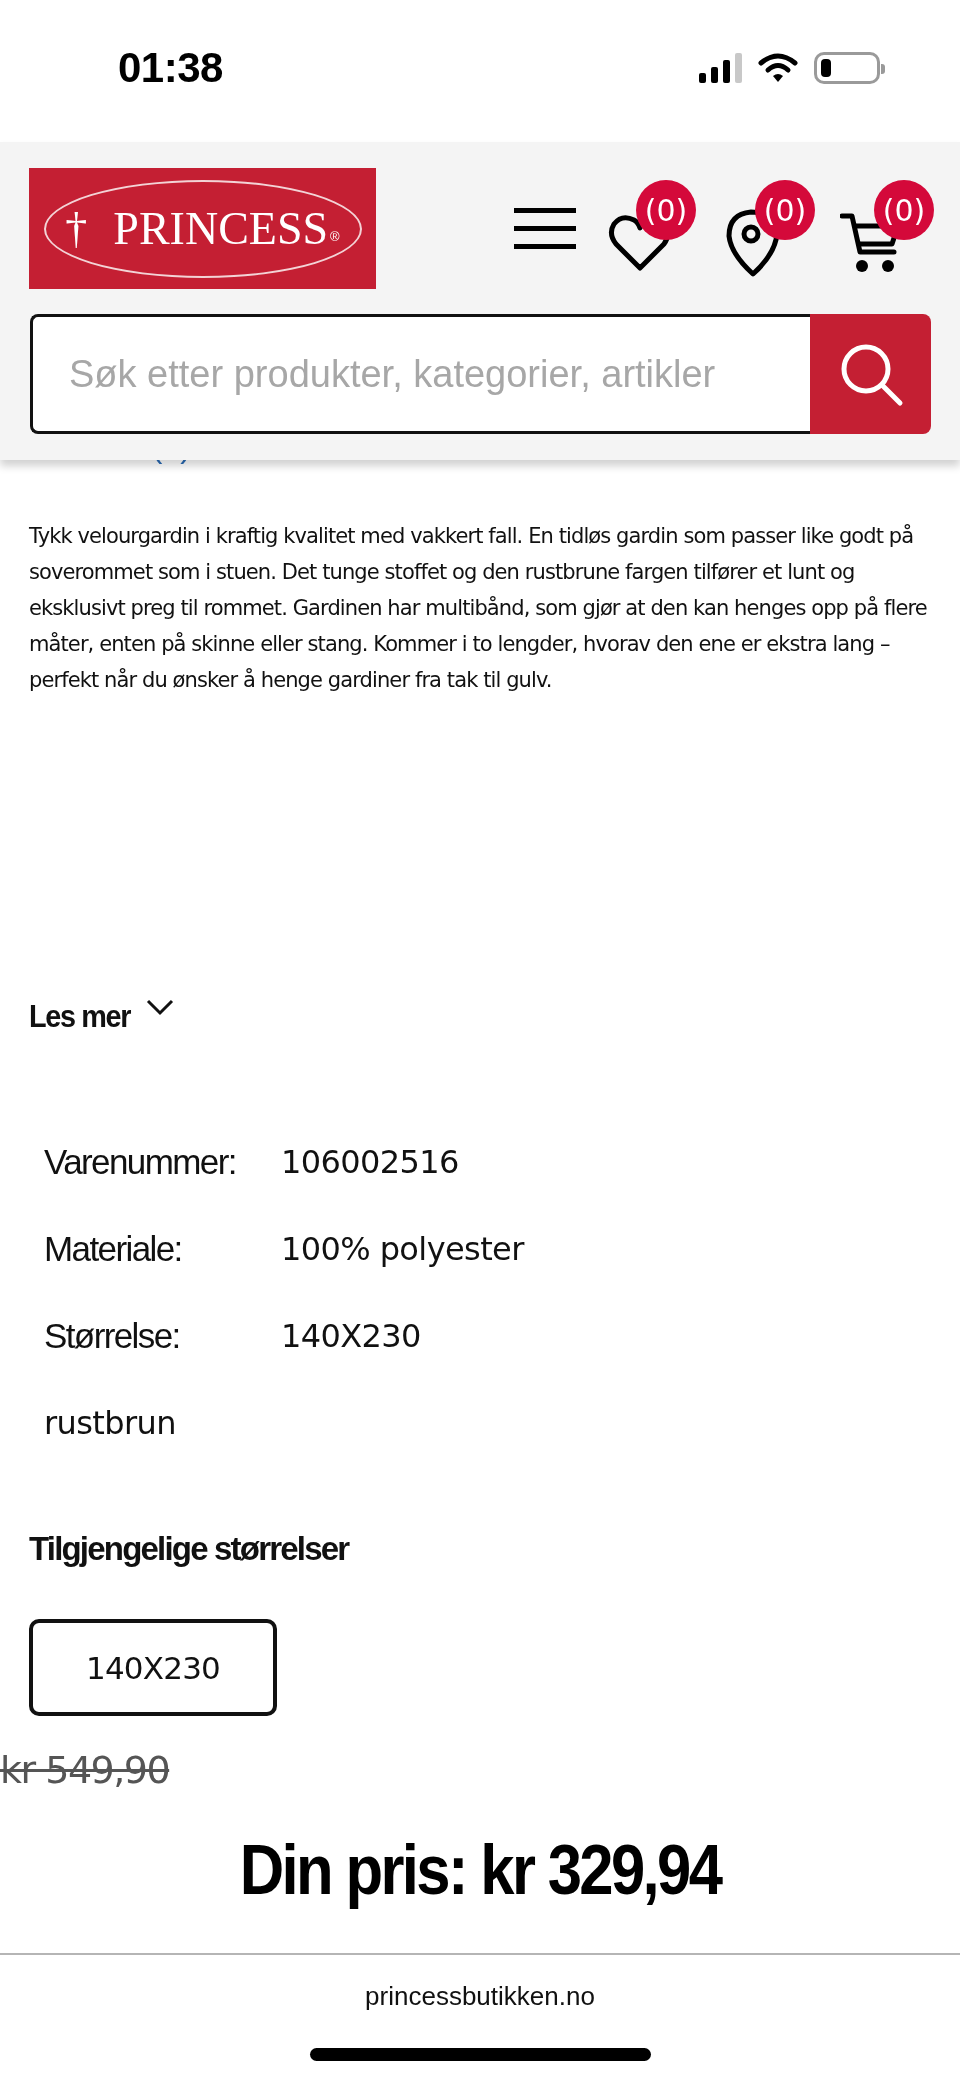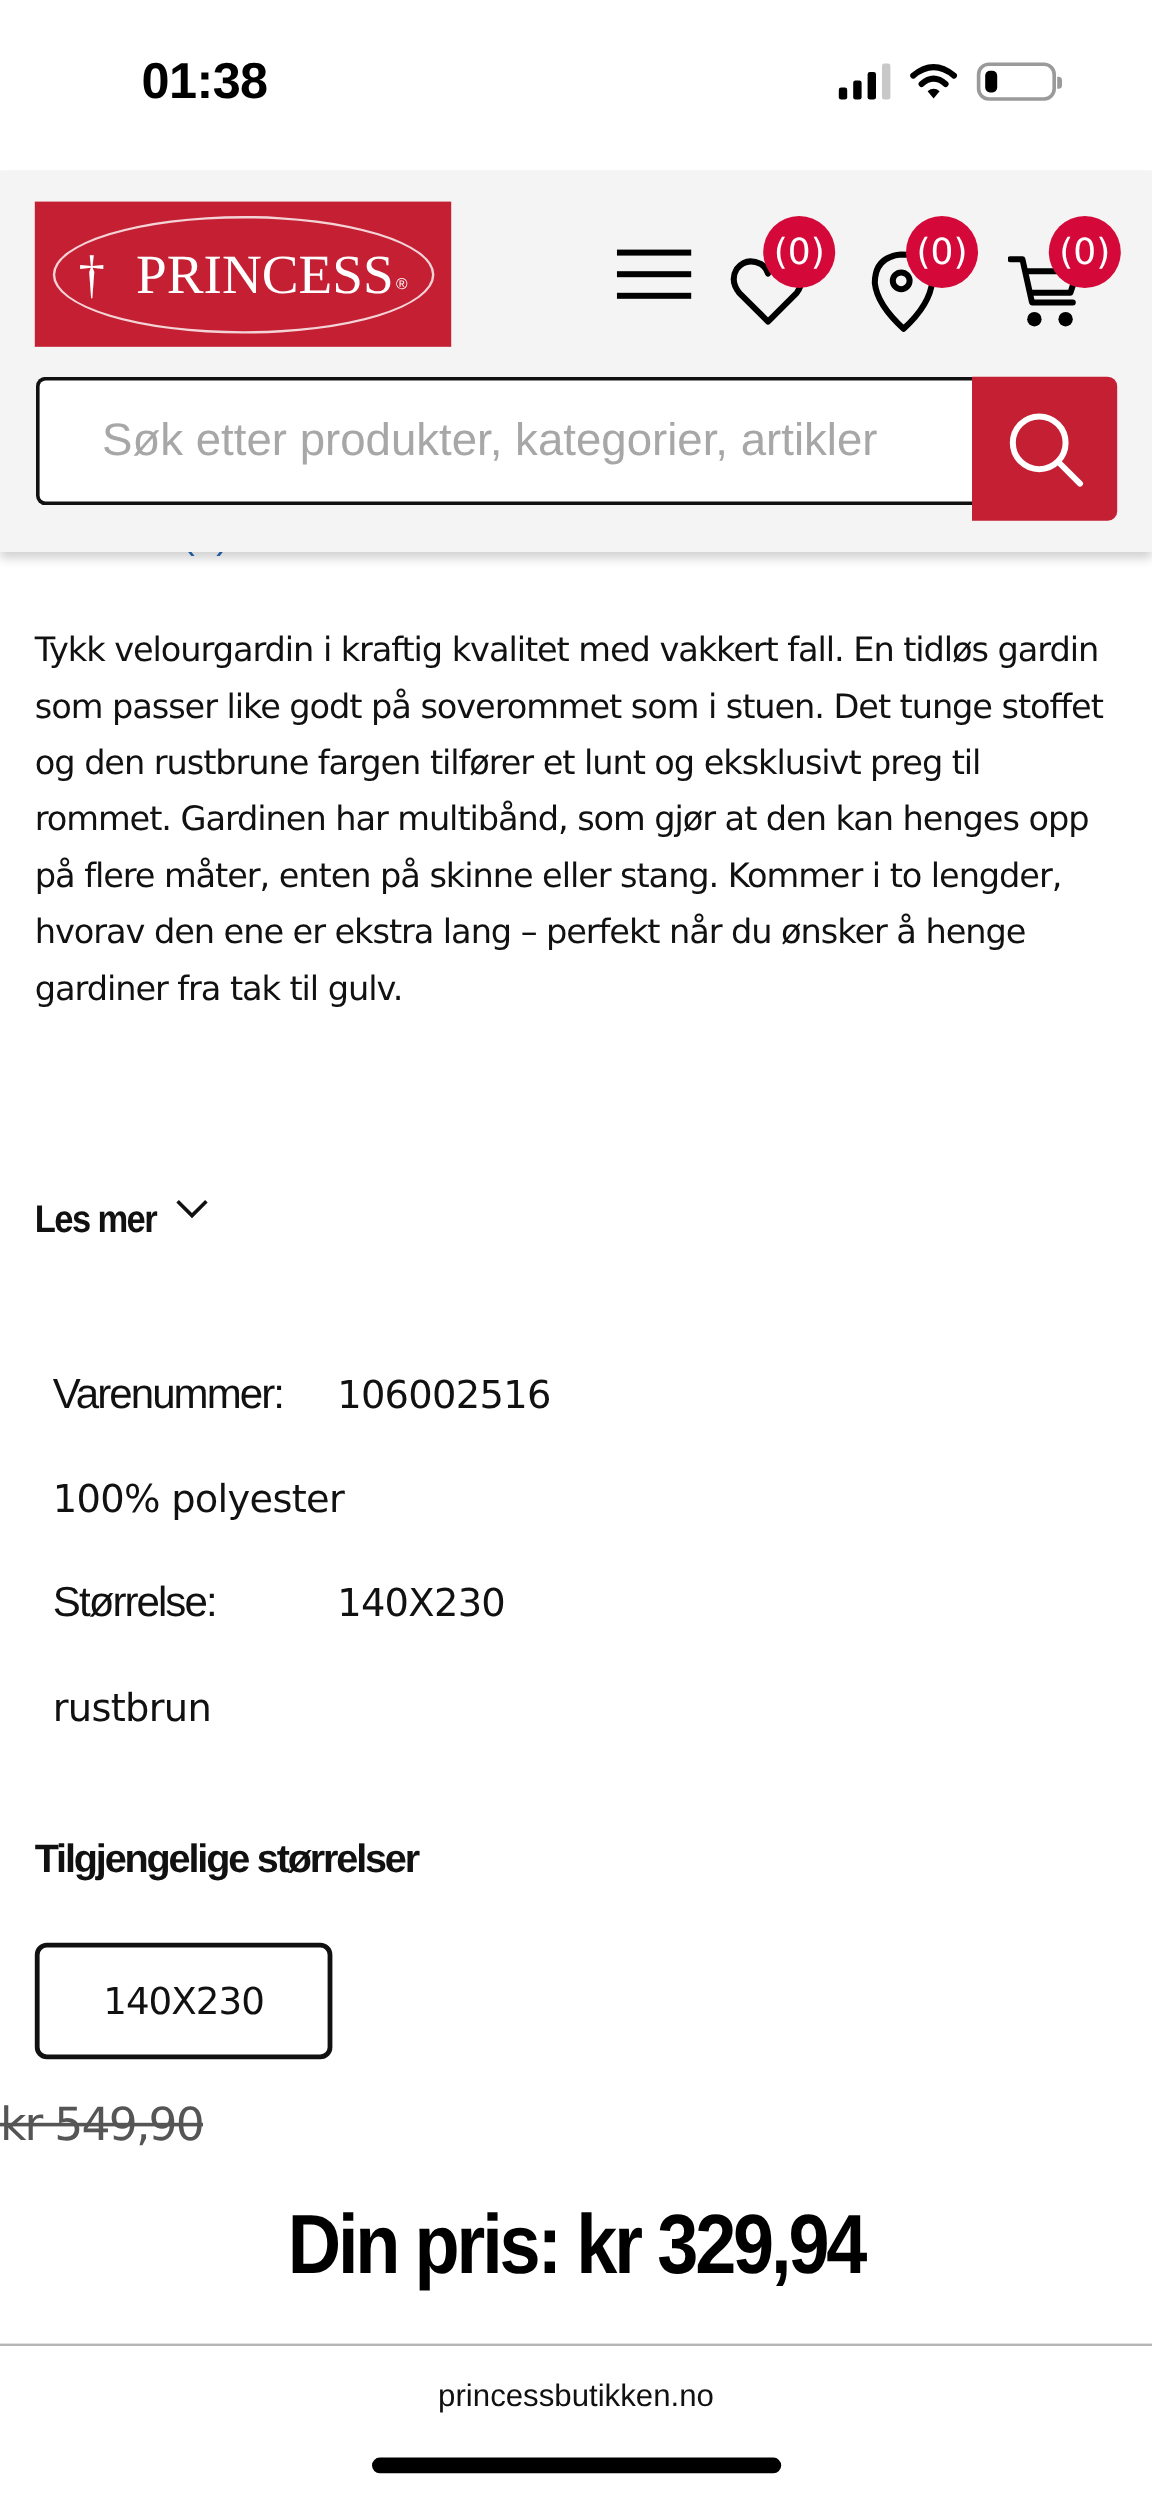--- a/index.html
+++ b/index.html
@@ -27,29 +27,29 @@
 
     .nav-icons { position: absolute; left: 510px; top: 28px; height: 120px; width: 440px; }
     .icon-btn { position: absolute; width: 80px; height: 100px; }
     .menu-btn { left: 0; top: 20px; }
     .wish-btn { left: 98px; top: 10px; }
     .store-btn { left: 215px; top: 10px; }
     .cart-btn { left: 330px; top: 10px; }
     .badge { position: absolute; width: 60px; height: 60px; border-radius: 50%; background: #d4093a; color: #fff; font-size: 30px; display: flex; align-items: center; justify-content: center; font-family: "DejaVu Sans", sans-serif; }
 
     .search-wrap { position: absolute; left: 30px; top: 172px; width: 901px; height: 120px; }
-    .search-input { position: absolute; left: 0; top: 0; width: 782px; height: 107px; border: 3px solid #111; border-right: none; border-radius: 8px 0 0 8px; background: #fff; font-family: "Liberation Sans", sans-serif; font-size: 38px; padding-left: 52px; color: #111; outline: none; }
+    .search-input { position: absolute; left: 0; top: 0; width: 782px; height: 120px; border: 3px solid #111; border-right: none; border-radius: 8px 0 0 8px; background: #fff; font-family: "Liberation Sans", sans-serif; font-size: 38px; padding-left: 36px; color: #111; outline: none; }
     .search-input::placeholder { color: #a7a7a7; }
     .search-btn { position: absolute; left: 780px; top: 0; width: 121px; height: 120px; background: #c41f33; border-radius: 0 8px 8px 0; display: flex; align-items: center; justify-content: center; border: none; }
 
     
     .reviews-link { position: absolute; left: 29px; top: 428px; font-size: 32px; color: #2a6bb5; z-index: 1; }
 
     
-    .description { position: absolute; left: 29px; top: 518px; width: 900px; font-family: "DejaVu Sans", sans-serif; font-size: 28px; line-height: 47px; color: #111; letter-spacing: -0.9px; }
+    .description { position: absolute; left: 29px; top: 518px; width: 900px; font-family: "DejaVu Sans", sans-serif; font-size: 21px; line-height: 36px; color: #111; letter-spacing: -0.9px; }
 
     .read-more { position: absolute; left: 29px; top: 998px; display: flex; align-items: flex-start; gap: 14px; cursor: pointer; }
     .read-more-label { font-family: "Liberation Sans", sans-serif; font-weight: 700; font-size: 32px; letter-spacing: -1.5px; color: #111; transform: scaleX(0.9); transform-origin: left; }
 
     
     .specs { position: absolute; left: 44px; top: 1118px; width: 860px; }
     .spec-row { display: flex; height: 87px; align-items: center; }
     .spec-label { width: 237px; font-family: "Liberation Sans", sans-serif; font-weight: 400; font-size: 35px; letter-spacing: -1.6px; color: #111; }
     .spec-value { font-family: "DejaVu Sans", sans-serif; font-size: 32px; color: #111; letter-spacing: -0.6px; }
 
@@ -152,20 +152,21 @@
     <path d="M3 3 L15 15 L27 3" stroke="#111" stroke-width="3" fill="none"></path>
   </svg>
 </div>
 
 <div class="specs">
   <div class="spec-row">
     <div class="spec-label">Varenummer:</div>
     <div class="spec-value">106002516</div>
   </div>
   <div class="spec-row">
+    <div class="spec-label">Materiale:</div>
     <div class="spec-value">100% polyester</div>
   </div>
   <div class="spec-row">
     <div class="spec-label">Størrelse:</div>
     <div class="spec-value">140X230</div>
   </div>
   <div class="spec-row">
     <div class="spec-value">rustbrun</div>
   </div>
 </div>

